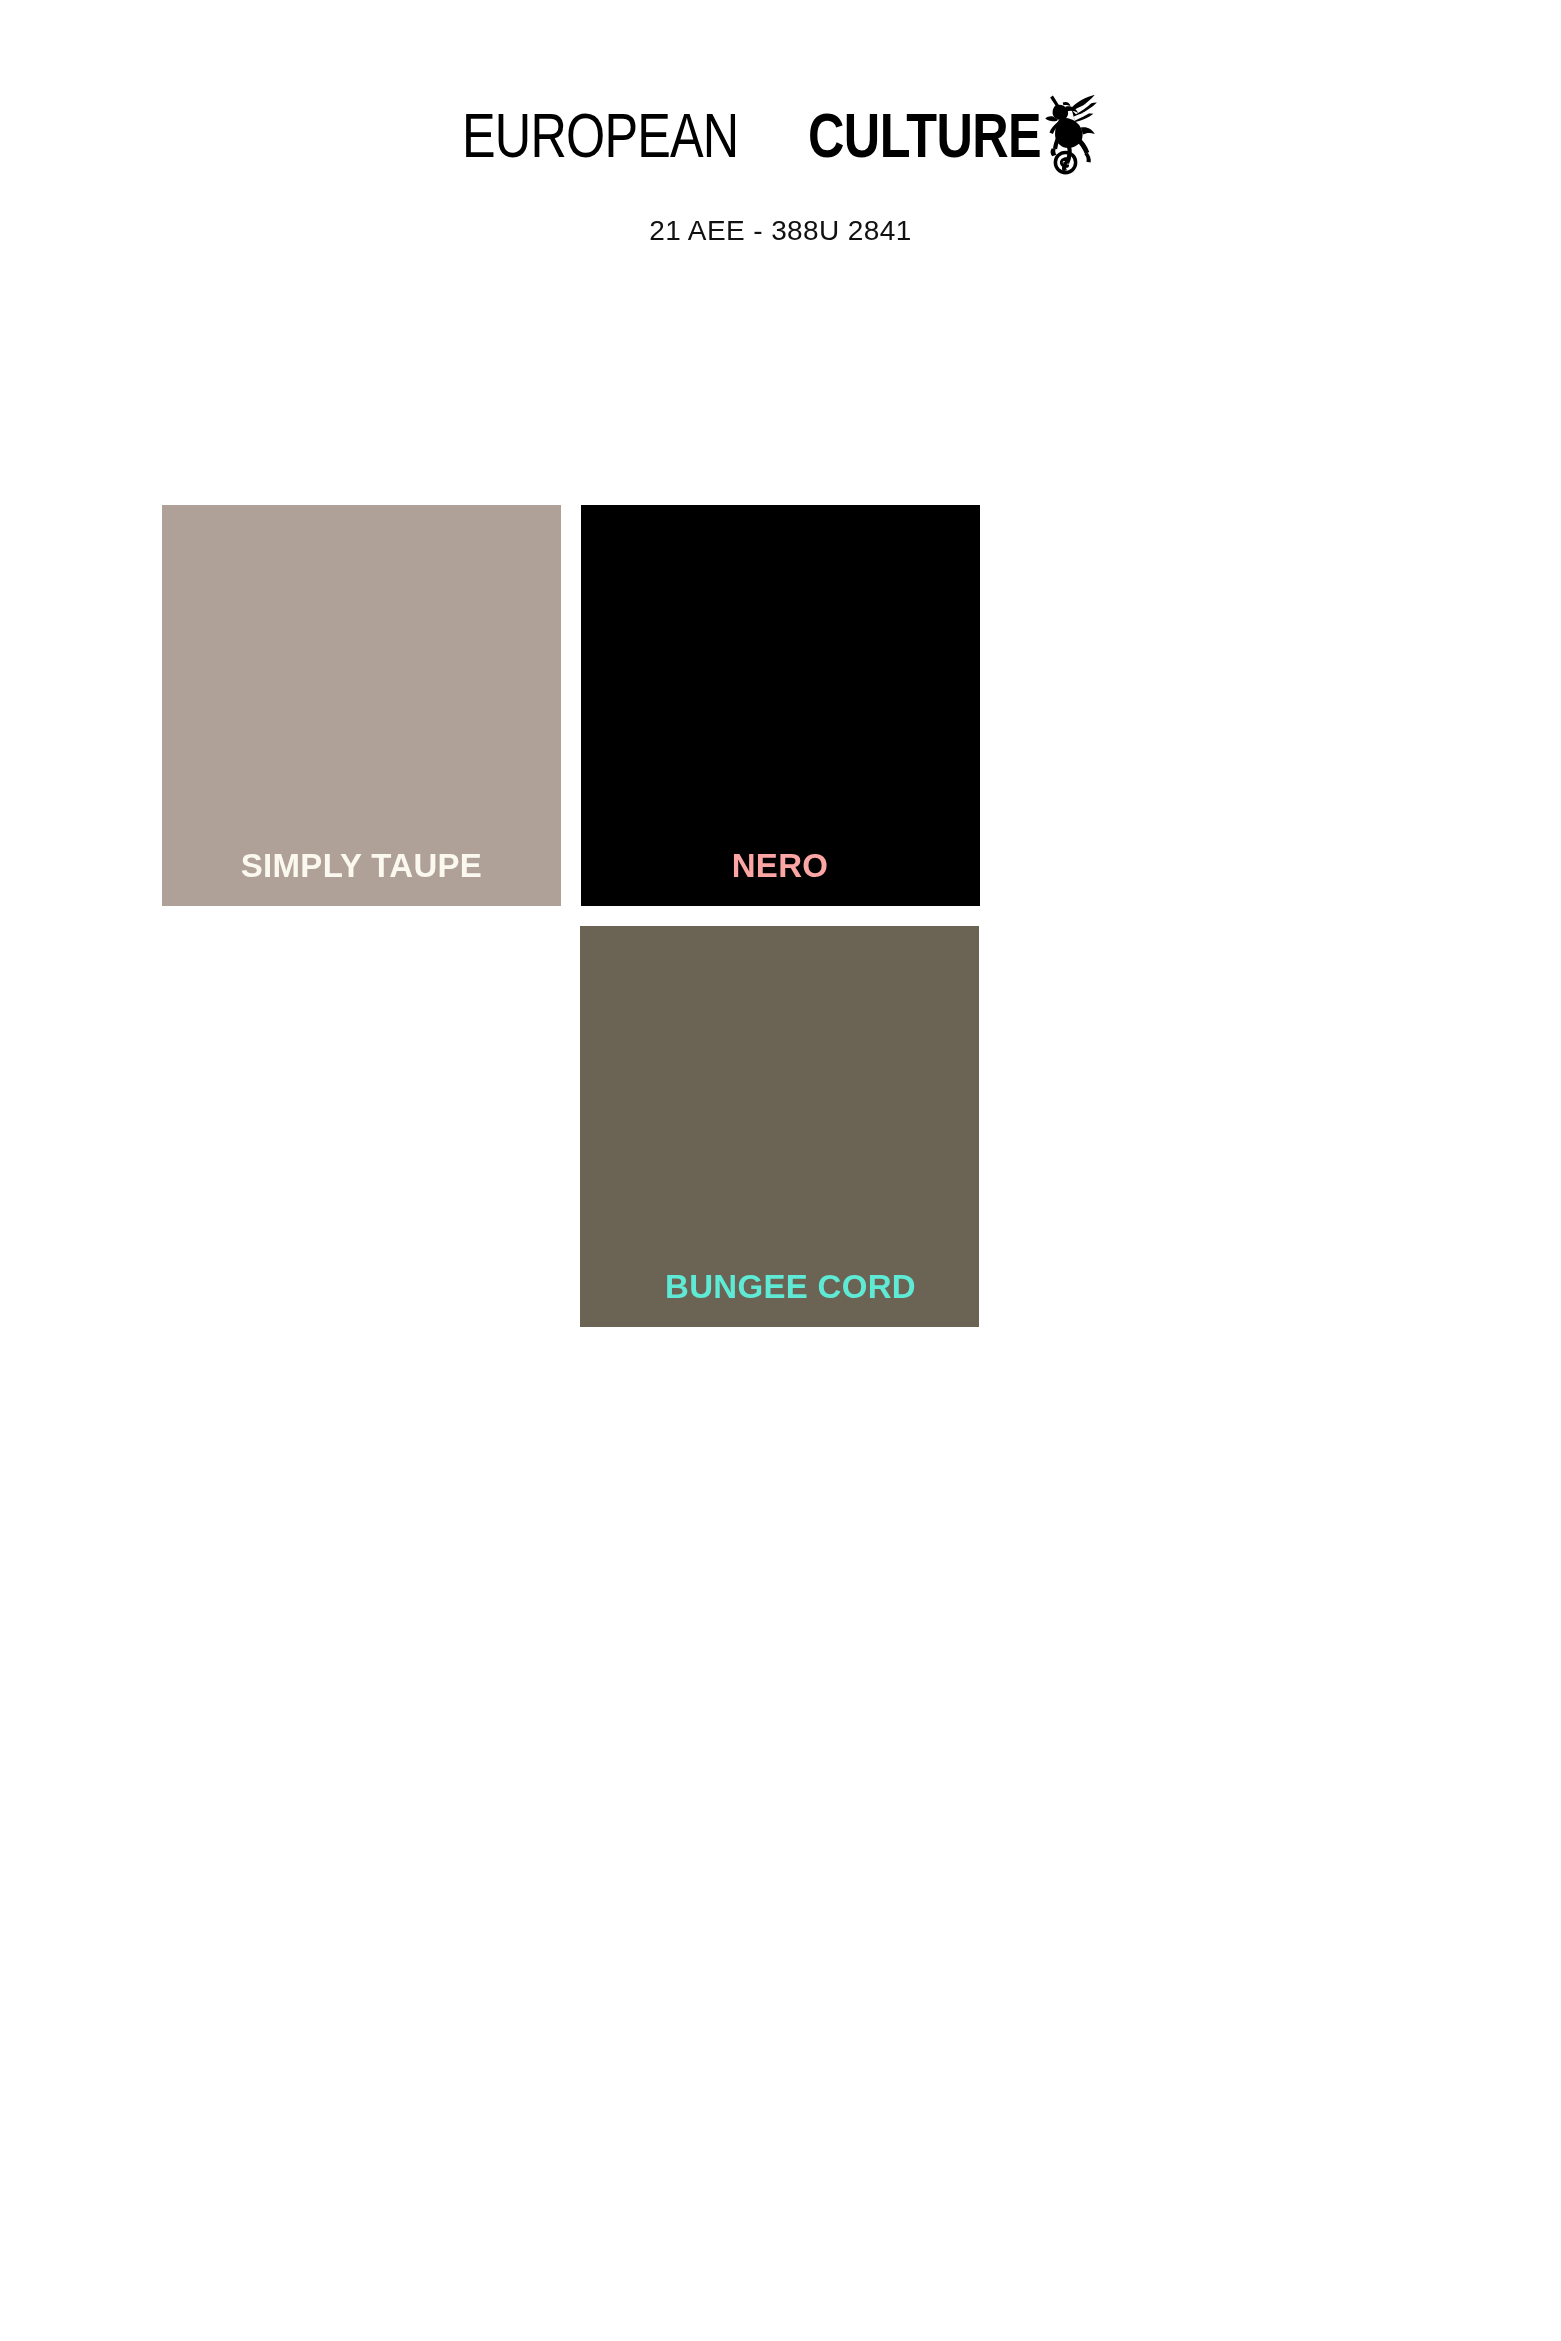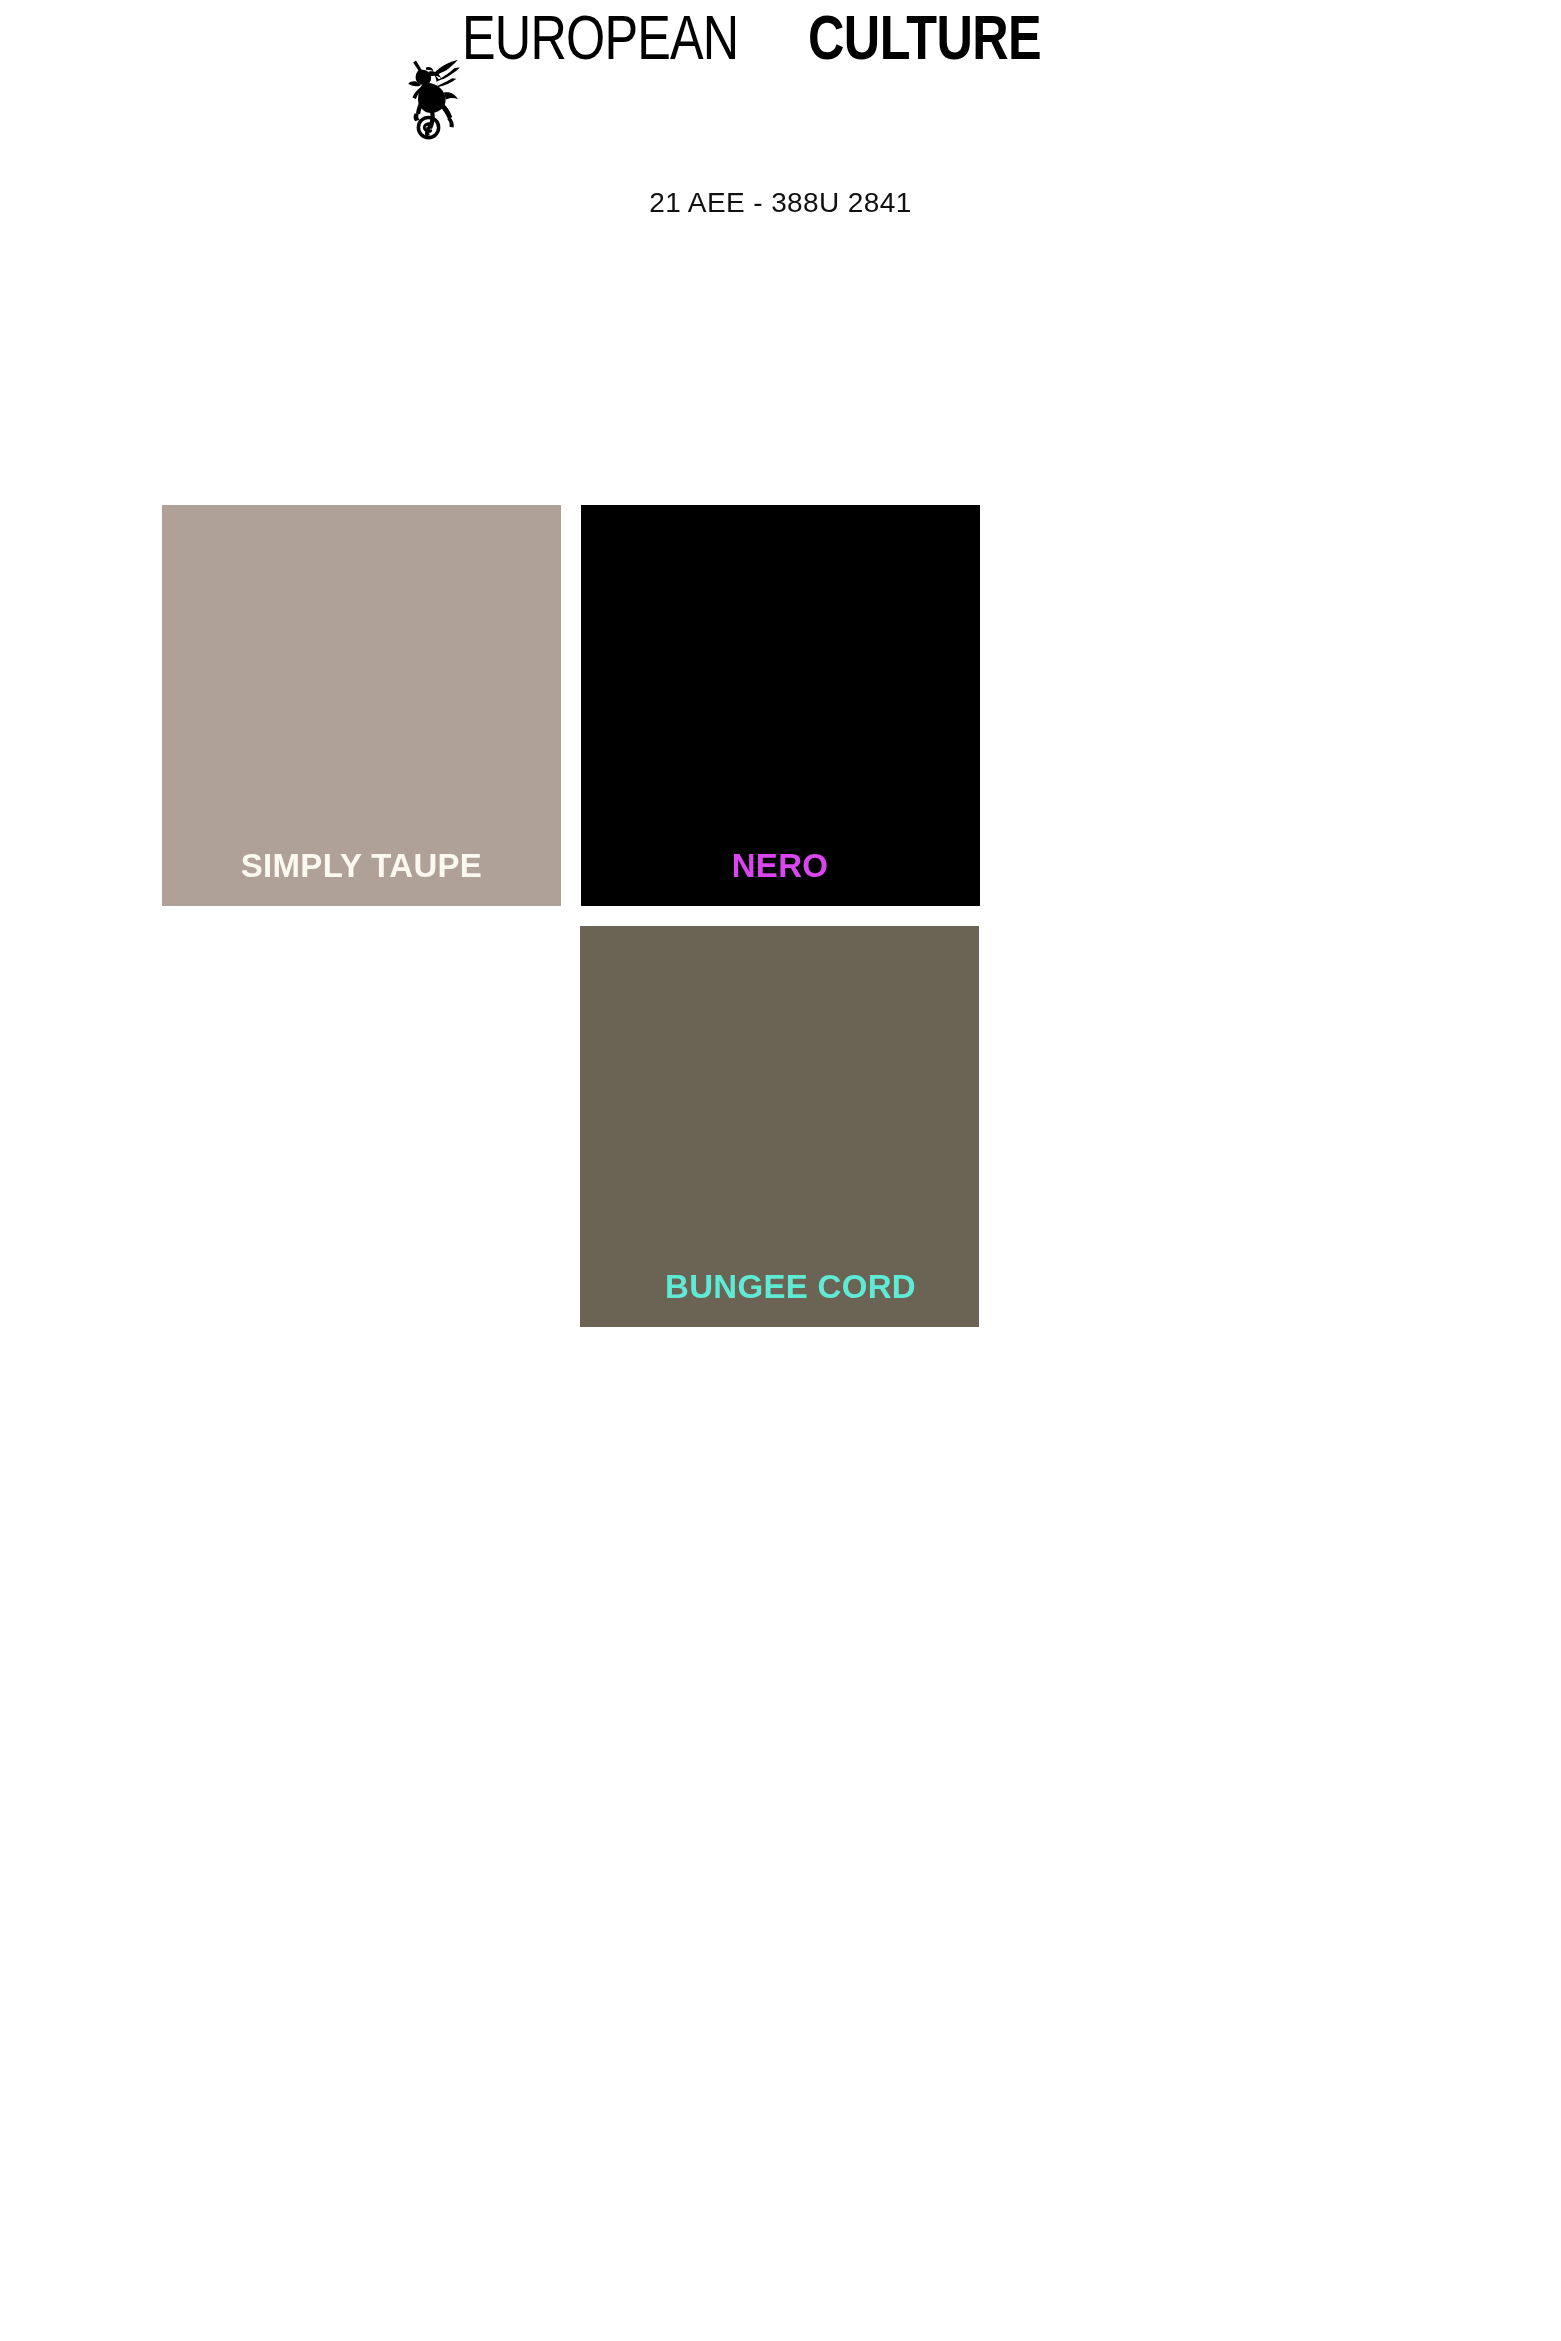--- a/index.html
+++ b/index.html
@@ -29,24 +29,23 @@
     position: absolute;
     top: 0;
     left: 0;
     width: 1561px;
     text-align: center;
   }
 
   .brand-lockup {
     display: inline-flex;
     align-items: flex-start;
-    justify-content: flex-end;
-    margin-top: 76px;
+    justify-content: flex-start;
+    margin-top: 104px;
     height: 84px;
-    flex-direction: column;
   }
 
   .wordmark {
     display: inline-flex;
     align-items: baseline;
     line-height: 1;
     white-space: nowrap;
   }
 
   .wordmark-light,
@@ -188,21 +187,21 @@
     <div class="ref-code">21 AEE - 388U 2841</div>
   </div>
 
   <div class="swatch-grid">
 
     <div class="swatch-row">
       <div class="swatch" style="background-color: rgb(175, 161, 151);">
         <span class="swatch-label" style="color: rgb(251, 248, 240);">SIMPLY TAUPE</span>
       </div>
       <div class="swatch" style="background-color: rgb(0, 0, 0);">
-        <span class="swatch-label" style="color: #d946ef;">NERO</span>
+        <span class="swatch-label" style="color: #fca5a5;">NERO</span>
       </div>
     </div>
 
     <div class="swatch-row">
       <div class="swatch swatch--empty"></div>
       <div class="swatch" style="background-color: rgb(107, 99, 84);">
         <span class="swatch-label" style="color: #5eead4; padding-left: 22px;">BUNGEE CORD</span>
       </div>
       <div class="swatch swatch--empty"></div>
     </div>

